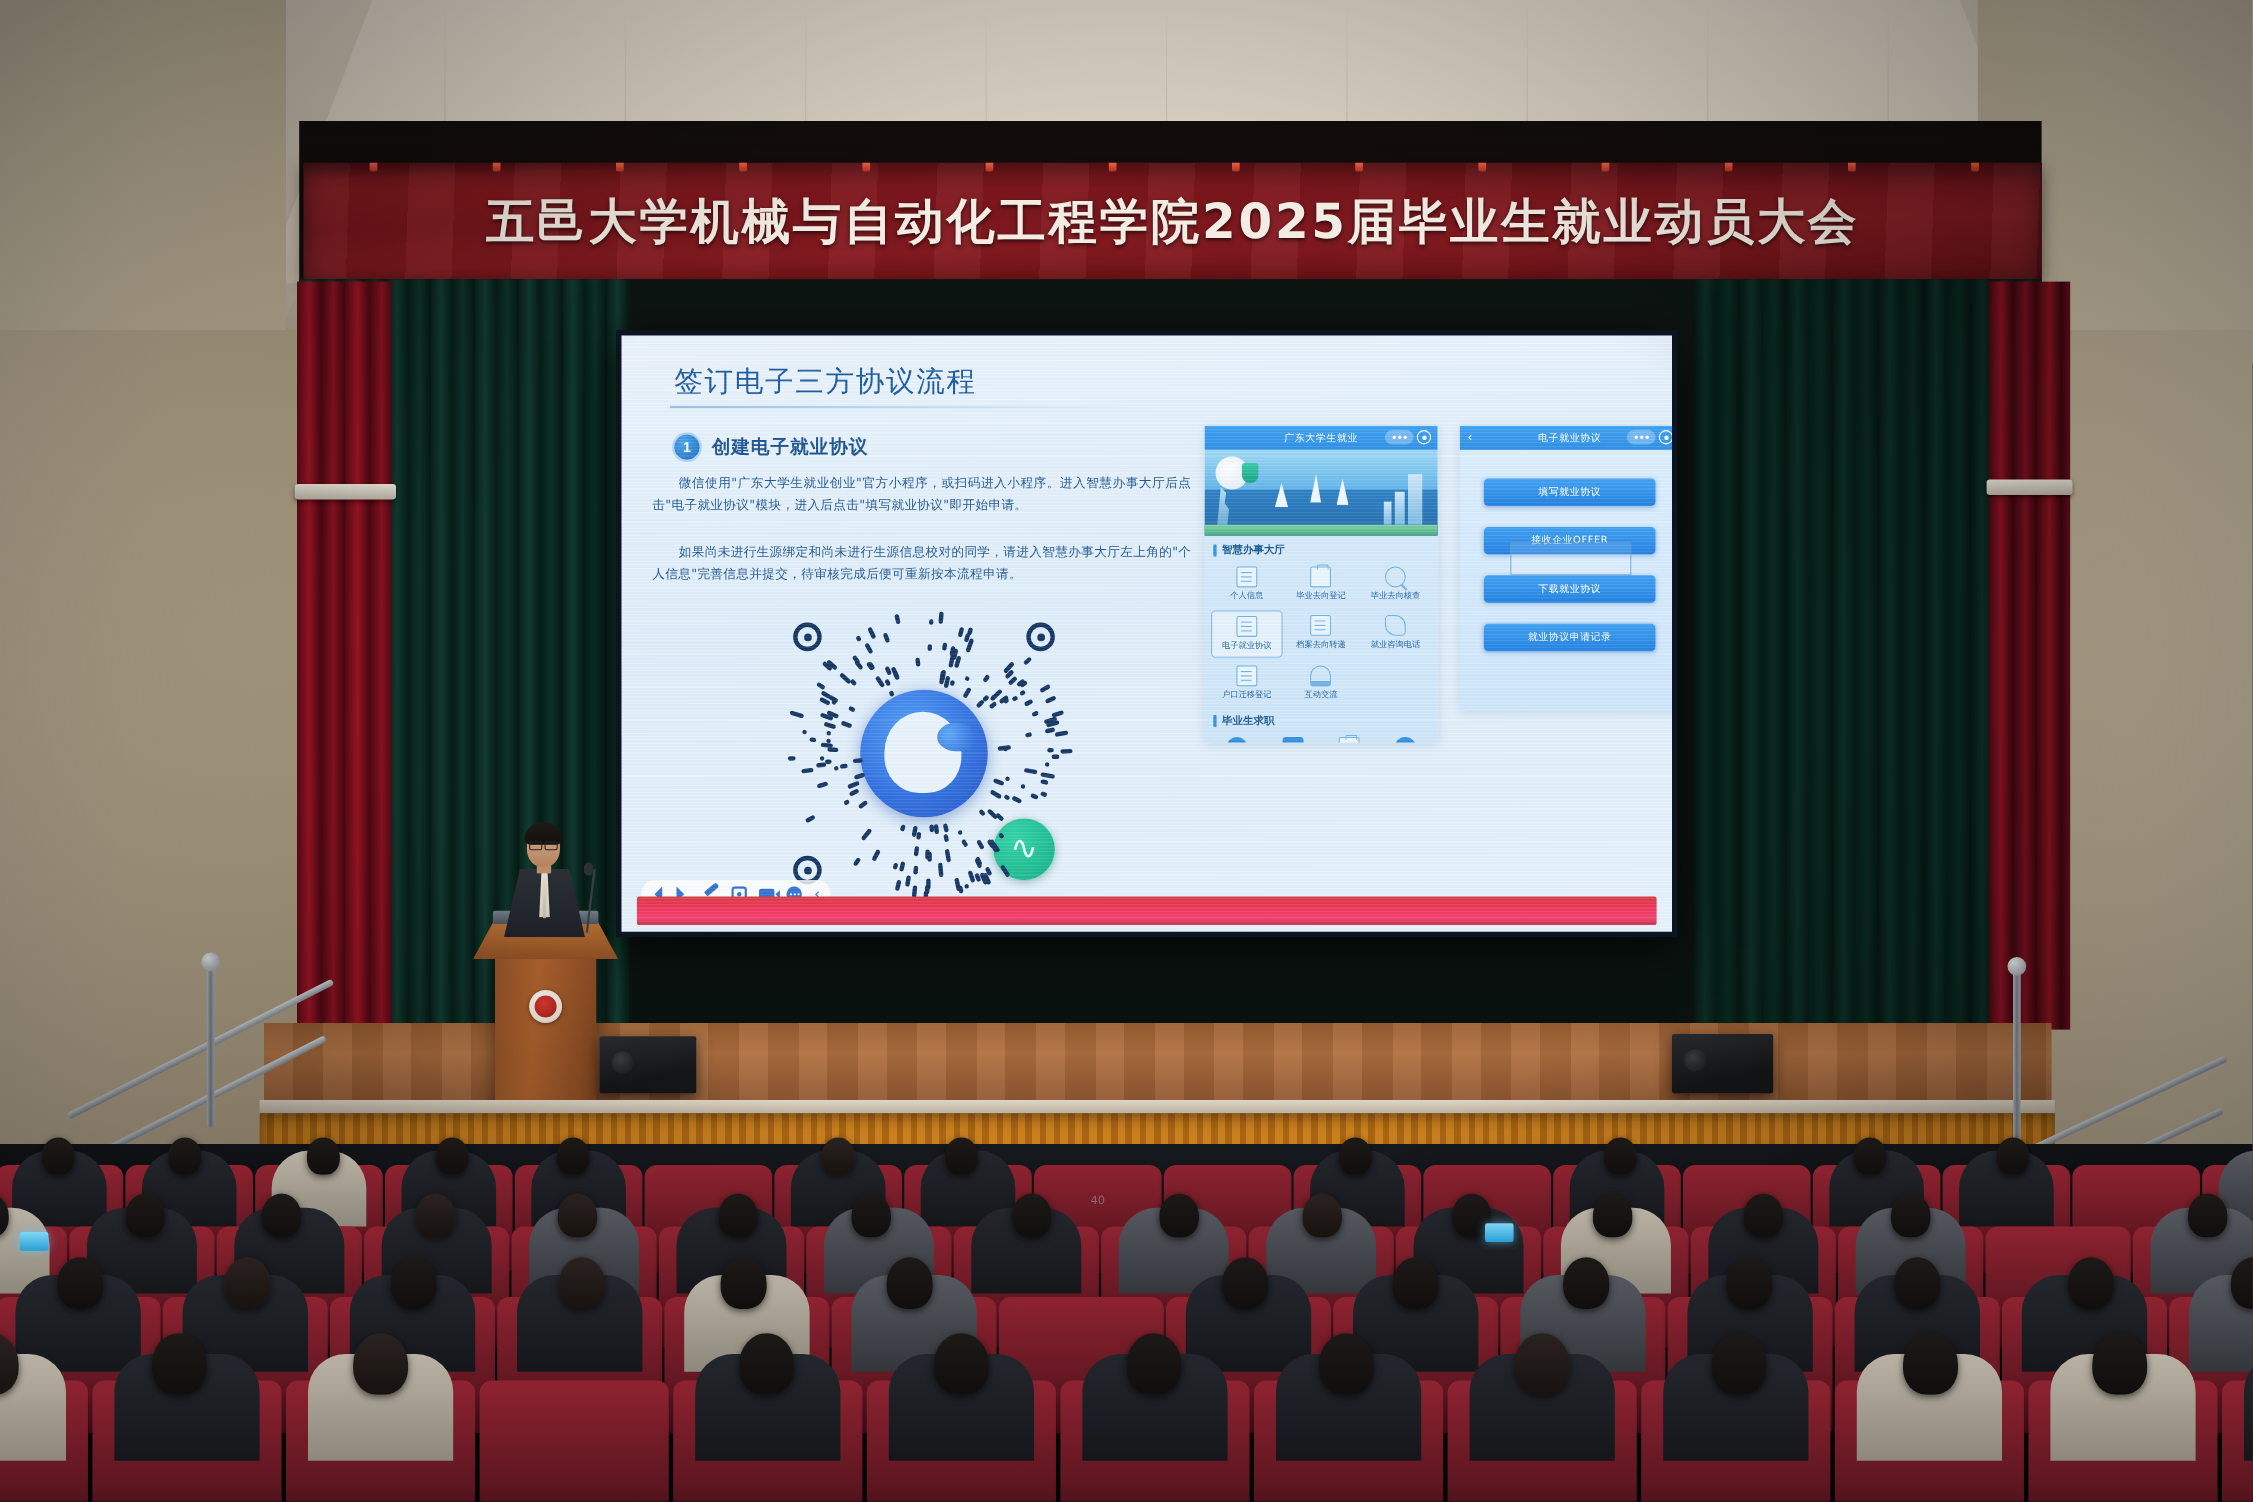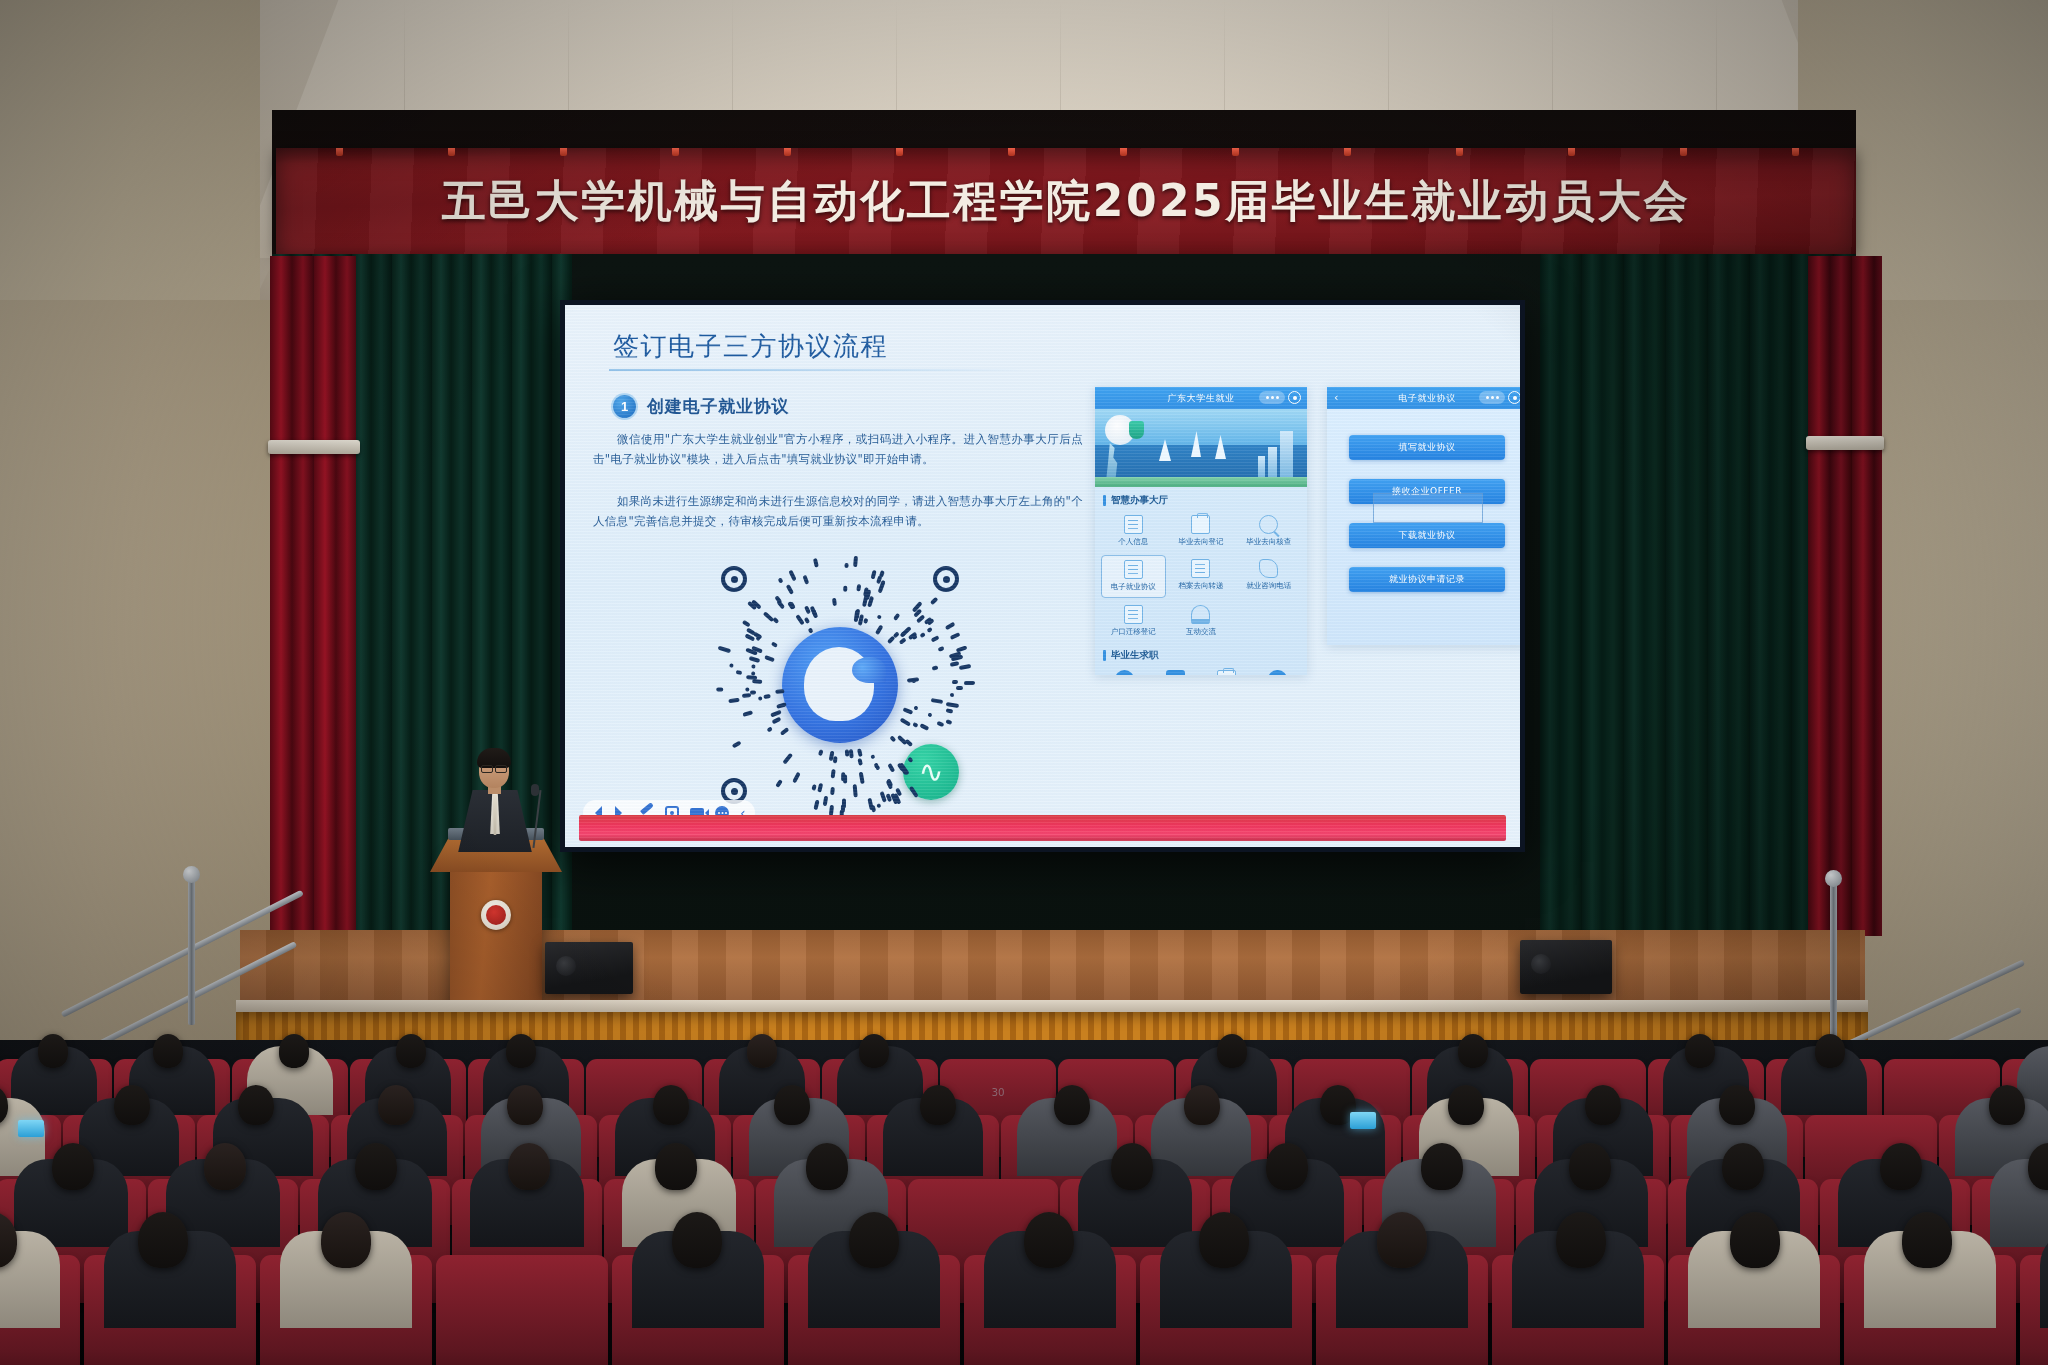--- a/index.html
+++ b/index.html
@@ -713,21 +713,21 @@
       <div class="seat" style="left: 590px; top: 22px; width: 108px; height: 92px; z-index: 10;"></div>
       <div class="seat" style="left: 708px; top: 22px; width: 108px; height: 92px; z-index: 10;">
         <div class="num" style="font-size: 10.4px;">18</div>
       </div>
       <div class="shoulder" style="left: 718.8px; top: 5.5px; width: 86.4px; height: 69px; z-index: 11;"></div>
       <div class="head br" style="left: 746.645px; top: -5.6px; width: 30px; height: 33.6px; z-index: 12;"></div>
       <div class="seat" style="left: 826px; top: 22px; width: 108px; height: 92px; z-index: 10;"></div>
       <div class="shoulder" style="left: 836.8px; top: 5.5px; width: 86.4px; height: 69px; z-index: 11;"></div>
       <div class="head" style="left: 859.151px; top: -5.6px; width: 30px; height: 33.6px; z-index: 12;"></div>
       <div class="seat" style="left: 944px; top: 22px; width: 108px; height: 92px; z-index: 10;">
-        <div class="num" style="font-size: 10.4px;">30</div>
+        <div class="num" style="font-size: 10.4px;">40</div>
       </div>
       <div class="seat" style="left: 1062px; top: 22px; width: 108px; height: 92px; z-index: 10;"></div>
       <div class="seat" style="left: 1180px; top: 22px; width: 108px; height: 92px; z-index: 10;"></div>
       <div class="shoulder" style="left: 1190.8px; top: 5.5px; width: 86.4px; height: 69px; z-index: 11;"></div>
       <div class="head" style="left: 1217.15px; top: -5.6px; width: 30px; height: 33.6px; z-index: 12;"></div>
       <div class="seat" style="left: 1298px; top: 22px; width: 108px; height: 92px; z-index: 10;"></div>
       <div class="seat" style="left: 1416px; top: 22px; width: 108px; height: 92px; z-index: 10;"></div>
       <div class="shoulder" style="left: 1426.8px; top: 5.5px; width: 86.4px; height: 69px; z-index: 11;"></div>
       <div class="head" style="left: 1457.7px; top: -5.6px; width: 30px; height: 33.6px; z-index: 12;"></div>
       <div class="seat" style="left: 1534px; top: 22px; width: 108px; height: 92px; z-index: 10;"></div>

